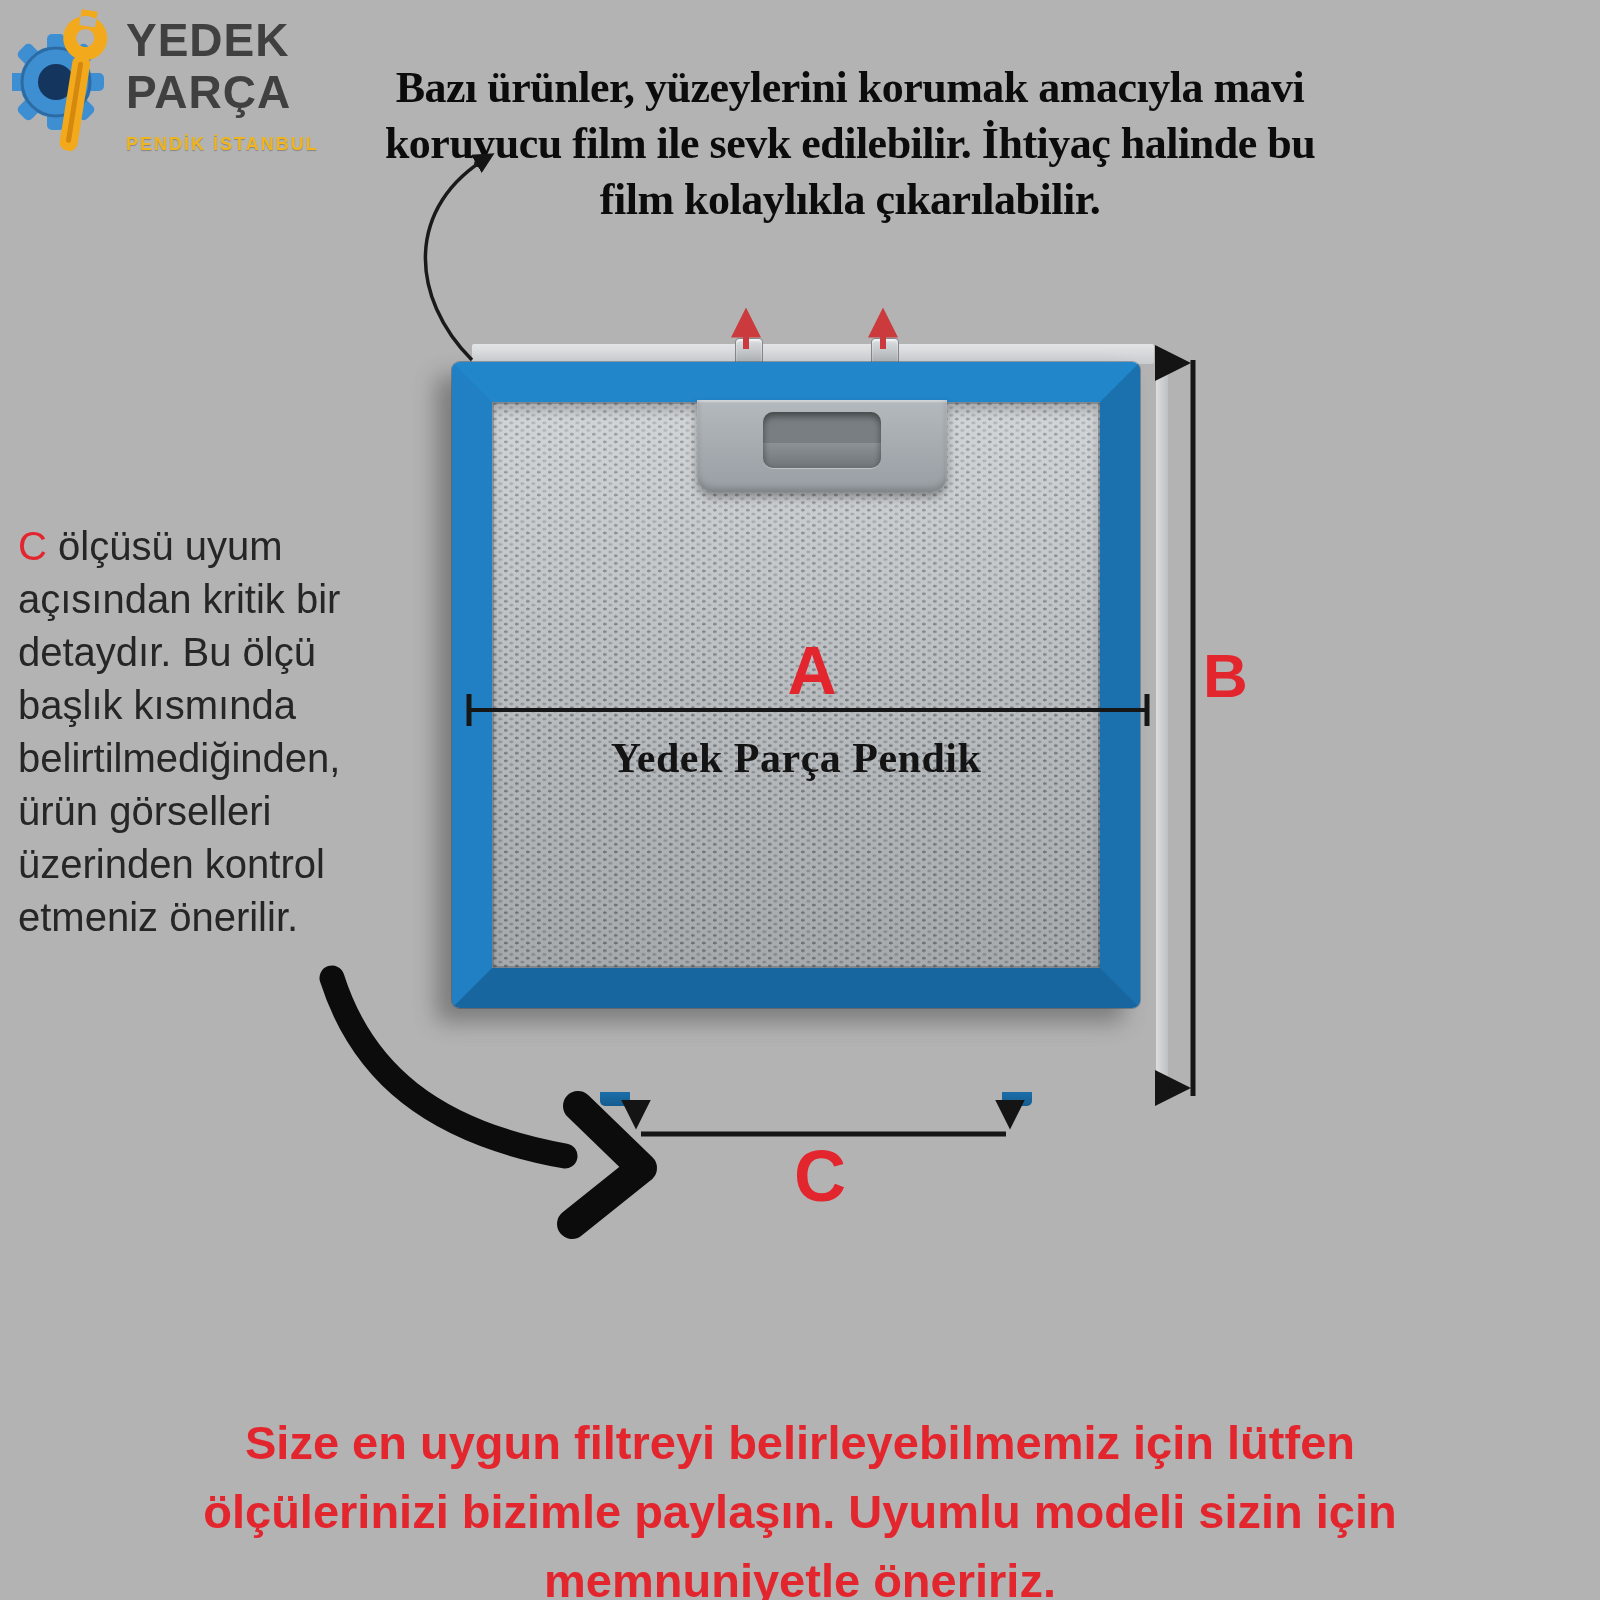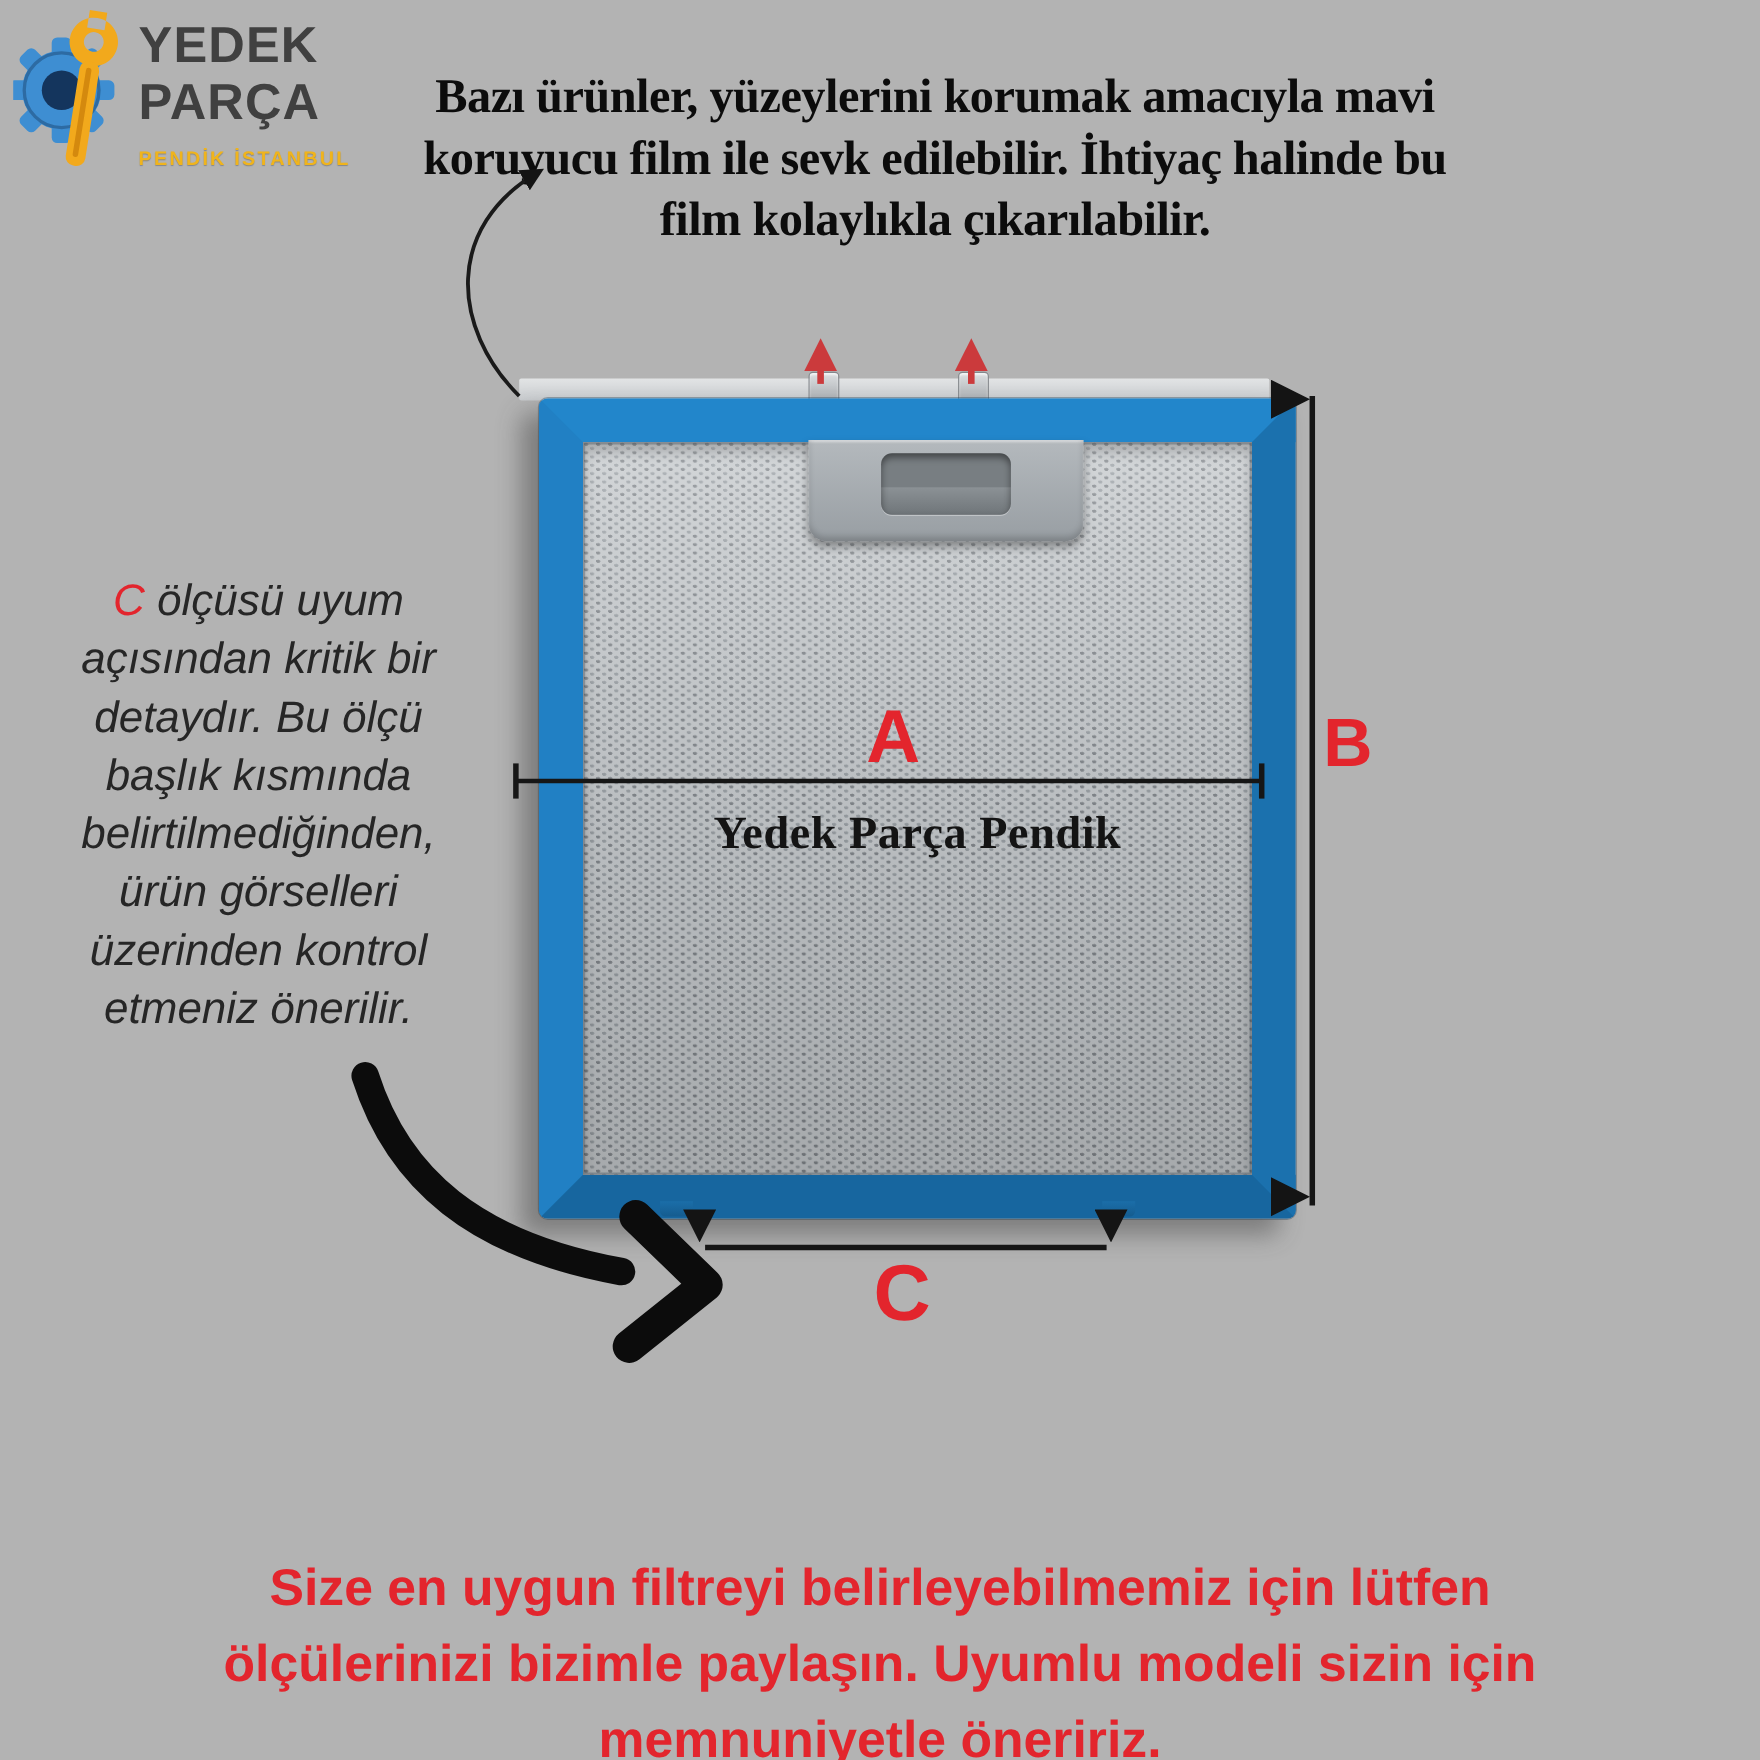--- a/index.html
+++ b/index.html
@@ -14,37 +14,37 @@
   .logo-title{font-size:46px;font-weight:800;line-height:52px;color:#404040;letter-spacing:1px;}
   .logo-sub{margin-top:16px;font-size:18px;font-weight:700;letter-spacing:2px;
             color:var(--subtitle-yellow,#f0b41c);text-shadow:0 1px 1px rgba(0,0,0,.25);}
 
   
   .heading{position:absolute;left:320px;top:24px;width:1060px;text-align:center;
            font-family:"Liberation Serif","DejaVu Serif",serif;font-weight:700;
            font-size:44px;line-height:56px;color:var(--heading-black,#0c0c0c);letter-spacing:-0.5px;margin-top:36px;}
   .tab-note{position:absolute;left:527px;top:240px;width:520px;text-align:center;
             font-size:27px;line-height:39px;color:#383838;}
-  .side-note{position:absolute;left:18px;top:520px;width:434px;text-align:center;
-             font-size:40px;line-height:53px;color:#262626;font-style:italic;}
+  .side-note{position:absolute;left:18px;top:520px;width:434px;text-align:left;
+             font-size:40px;line-height:53px;color:#262626;}
   .fit-note{position:absolute;left:80px;top:1212px;width:1440px;text-align:center;
             font-size:40px;line-height:62px;color:#2b2b2b;}
   .cta-note{position:absolute;left:60px;top:1408px;width:1480px;text-align:center;
             font-size:47px;line-height:69px;font-weight:700;color:var(--accent-red,#e3252d);}
   .seg-red{color:var(--accent-red,#e3252d);}
 
   
   .filter-topband{position:absolute;left:472px;top:344px;width:682px;height:20px;
                   background:linear-gradient(180deg,#e2e4e5,#c9cccf);border-radius:2px;}
   .tab-top{position:absolute;width:26px;height:26px;top:338px;
            background:linear-gradient(180deg,#dcdfe1,#a9adb1);
            border:1px solid #84888c;border-radius:4px 4px 0 0;
            box-shadow:inset 0 2px 2px rgba(255,255,255,.7);}
   .tab-top-1{left:735px;} .tab-top-2{left:871px;}
-  .filter-frame{position:absolute;left:490px;top:362px;width:688px;height:746px;
+  .filter-frame{position:absolute;left:452px;top:362px;width:688px;height:646px;
                 box-sizing:border-box;border:40px solid;
                 border-color:var(--frame-blue,#2286cb) #1b71ae var(--frame-blue-dark,#17669f) #2180c4;
                 border-radius:8px;
                 box-shadow:-16px 14px 22px rgba(60,60,60,.45),0 0 0 1px rgba(25,55,80,.35);}
   .mesh{position:relative;width:100%;height:100%;
         background-color:var(--mesh-gray,#c6cacd);
         background-image:
           linear-gradient(180deg,rgba(255,255,255,.22),rgba(0,0,0,.07) 55%,rgba(0,0,0,.16)),
           radial-gradient(ellipse 3px 2.2px at 2.75px 1.9px,#82878c 58%,rgba(130,135,140,0) 72%),
           radial-gradient(ellipse 3px 2.2px at 2.75px 1.9px,#9aa0a5 58%,rgba(154,160,165,0) 72%);

